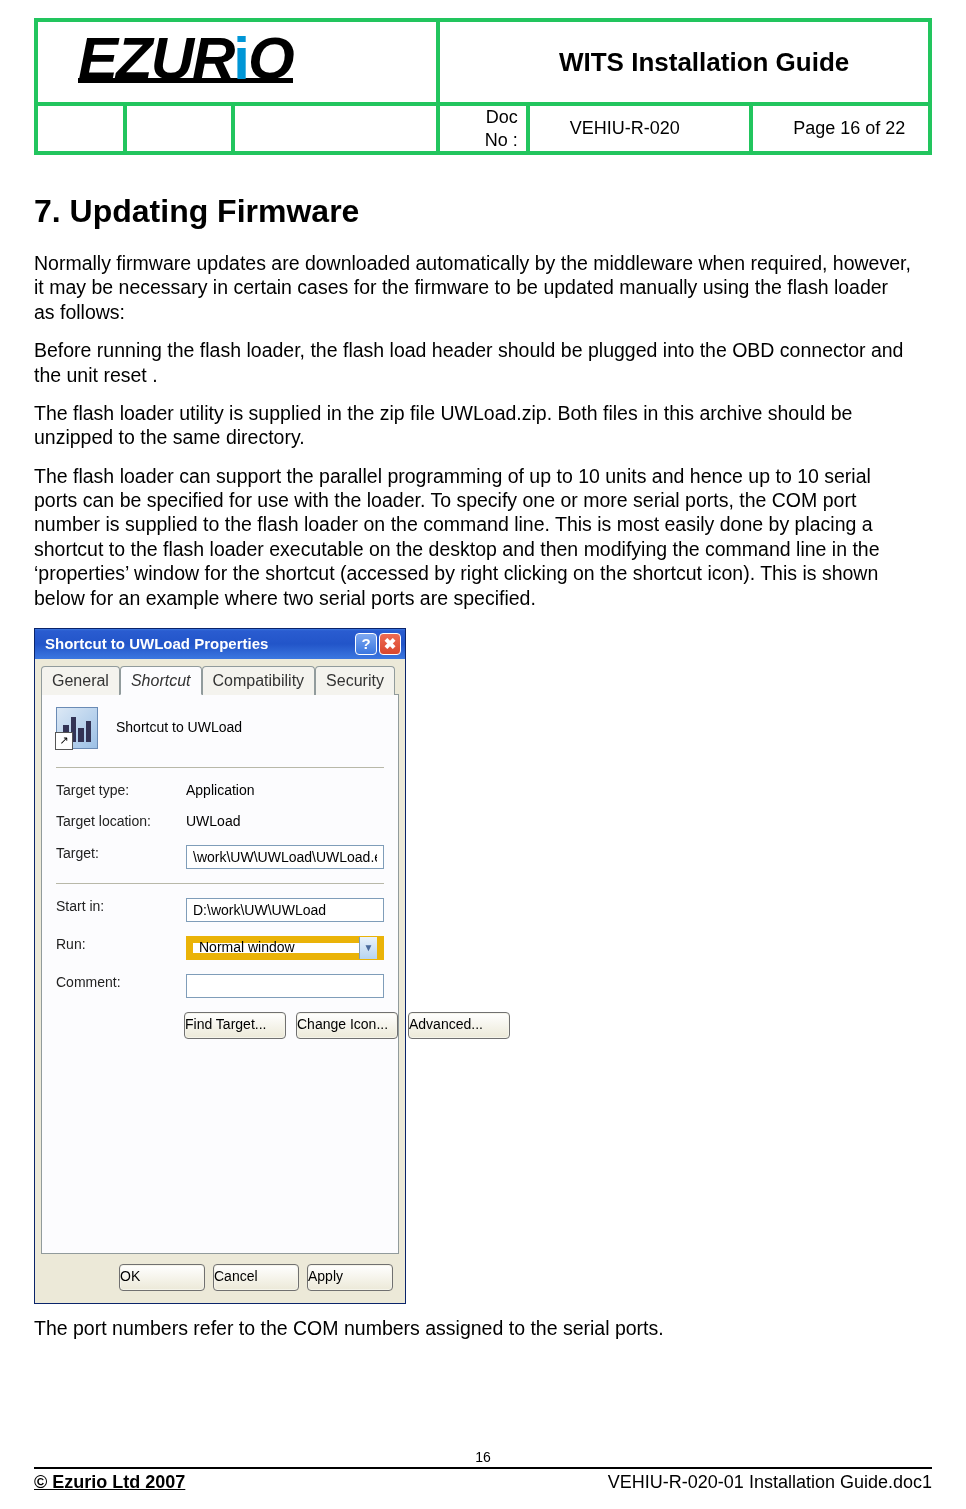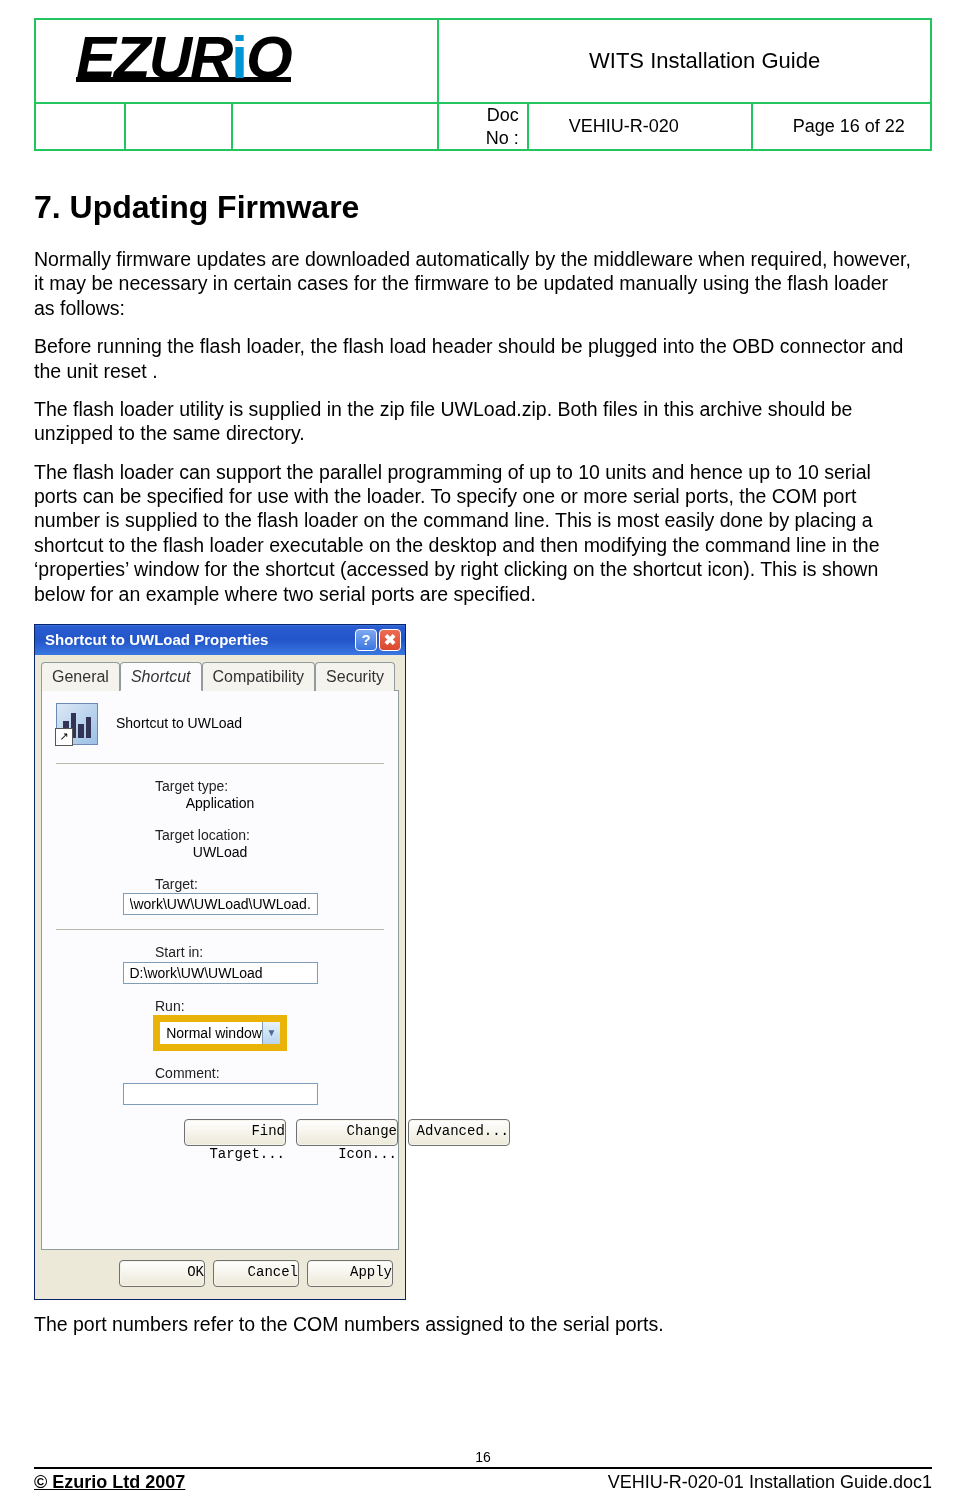--- a/index.html
+++ b/index.html
@@ -10,24 +10,24 @@
       background: #fff;
       color: #000;
       font-size: 19.5px;
       line-height: 1.25;
       position: relative;
     }
     .page { padding: 18px 34px 0 34px; }
 
     
     .hdr-table { width: 100%; border-collapse: collapse; }
-    .hdr-table td { border: 2px solid #22c55e; vertical-align: middle; padding-left: 40px; }
+    .hdr-table td { border: 4px solid #22c55e; vertical-align: middle; padding-left: 40px; }
     .hdr-row1-left { width: 45%; border: 1px solid #000; height: 84px; padding: 2px 6px; }
     .hdr-row1-right { width: 55%; text-align: center; height: 84px; }
-    .hdr-title { font-size: 22px; font-weight: normal; }
+    .hdr-title { font-size: 26px; font-weight: bold; }
     .hdr-row2 td { height: 26px; font-size: 18px; }
     .hdr-docno-label { text-align: right; padding-right: 8px; width: 10%; }
     .hdr-docno-val { padding-left: 14px; width: 25%; }
     .hdr-page { padding: 0 10px; width: 20%; }
     .hdr-empty1 { width: 10%; }
     .hdr-empty2 { width: 12%; }
     .hdr-empty3 { width: 23%; }
 
     
     .logo { display: flex; align-items: baseline; gap: 0; font-weight: 900; letter-spacing: -2px; }
@@ -117,21 +117,21 @@
       background: #fff;
       border: 1px solid #555;
       font-size: 11px;
       line-height: 14px;
       text-align: center;
     }
     .buildings { position: absolute; left: 6px; top: 6px; right: 6px; bottom: 6px; display: flex; align-items: flex-end; gap: 2px; }
     .bld { background: #335; width: 6px; }
     .b1 { height: 60%; } .b2 { height: 90%; } .b3 { height: 50%; } .b4 { height: 75%; }
 
-    .form-row { display: flex; align-items: center; margin-bottom: 14px; flex-direction: column; }
+    .form-row { display: flex; align-items: flex-start; margin-bottom: 14px; }
     .form-row .lbl { width: 130px; color: #222; }
     .hr { border: none; border-top: 1px solid #b8b8a8; margin: 6px 0 14px 0; }
 
     .xp-input {
       flex: 1;
       height: 24px;
       border: 1px solid #7f9db9;
       background: #fff;
       font-family: Tahoma, Arial;
       font-size: 14px;
@@ -156,23 +156,23 @@
       color: #4a6a9c;
       font-size: 10px;
     }
     .btn-row { display: flex; gap: 10px; padding-left: 128px; margin-top: 4px; }
     .xp-btn {
       min-width: 102px;
       height: 27px;
       border: 1px solid #707070;
       border-radius: 4px;
       background: linear-gradient(to bottom, #fff, #ece9d8);
-      font-family: Liberation Mono, monospace;
+      font-family: Liberation Sans, sans-serif;
       font-size: 14px;
-      text-align: right;
+      text-align: left;
       line-height: 23px;
       box-shadow: inset 0 0 0 1px #f5f4ea;
     }
     .dlg-footer {
       display: flex;
       justify-content: flex-end;
       gap: 8px;
       padding: 10px 12px 12px 12px;
       background: #ece9d8;
     }

